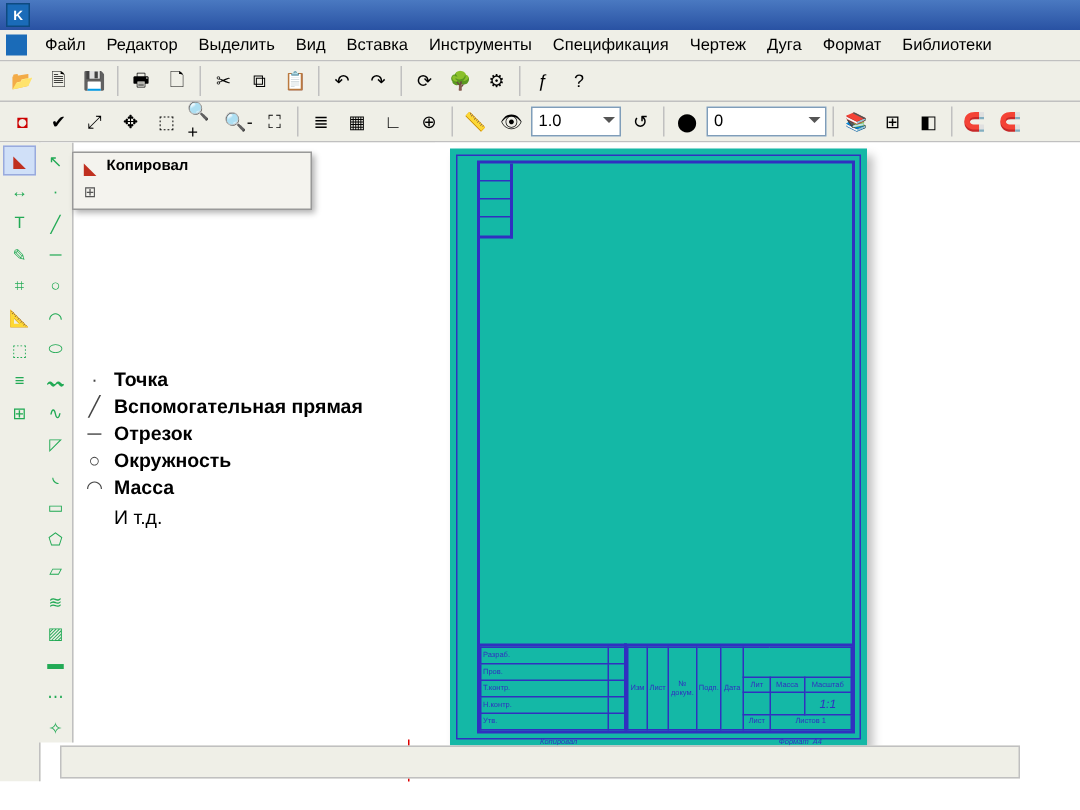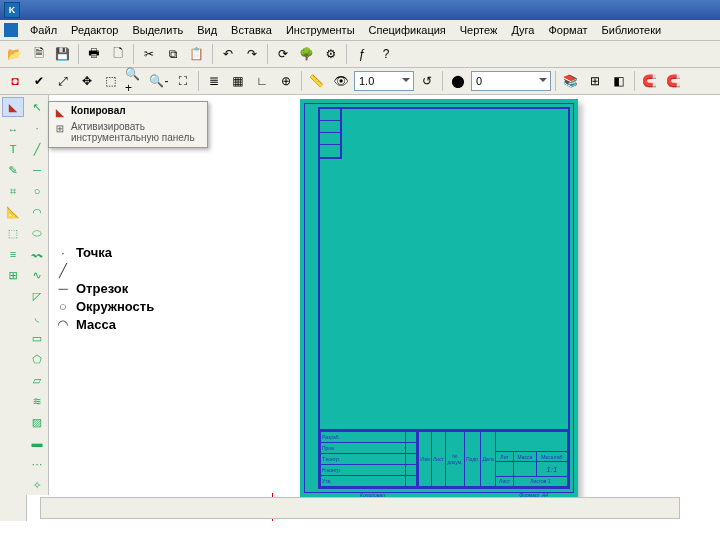--- a/index.html
+++ b/index.html
@@ -427,44 +427,45 @@
     <div class="ltbtn">✧</div>
   </div>
 
   <div class="tooltip-geom">
     <div class="tt-head">
       <div class="tt-icon">◣</div>
       <div class="tt-title">Копировал</div>
     </div>
     <div class="tt-sub">
       <div class="tt-icon">⊞</div>
-      <div>Активизировать инструментальную панель</div>
     </div>
   </div>
 
   <div class="tool-desc">
     <div class="row">
         <span class="ico">·</span>
         <span>Точка</span>
       </div>
     <div class="row">
         <span class="ico">╱</span>
+        <span>Вспомогательная прямая</span>
       </div>
     <div class="row">
         <span class="ico">─</span>
         <span>Отрезок</span>
       </div>
     <div class="row">
         <span class="ico">○</span>
         <span>Окружность</span>
       </div>
     <div class="row">
         <span class="ico">◠</span>
         <span>Масса</span>
       </div>
+    <div class="etc">И т.д.</div>
   </div>
 
   <div class="crosshair">
       <div class="sq"></div>
     </div>
 
   <div class="canvas-area">
     <div class="sheet">
       <div class="frame-outer">
         <div class="left-marks">

